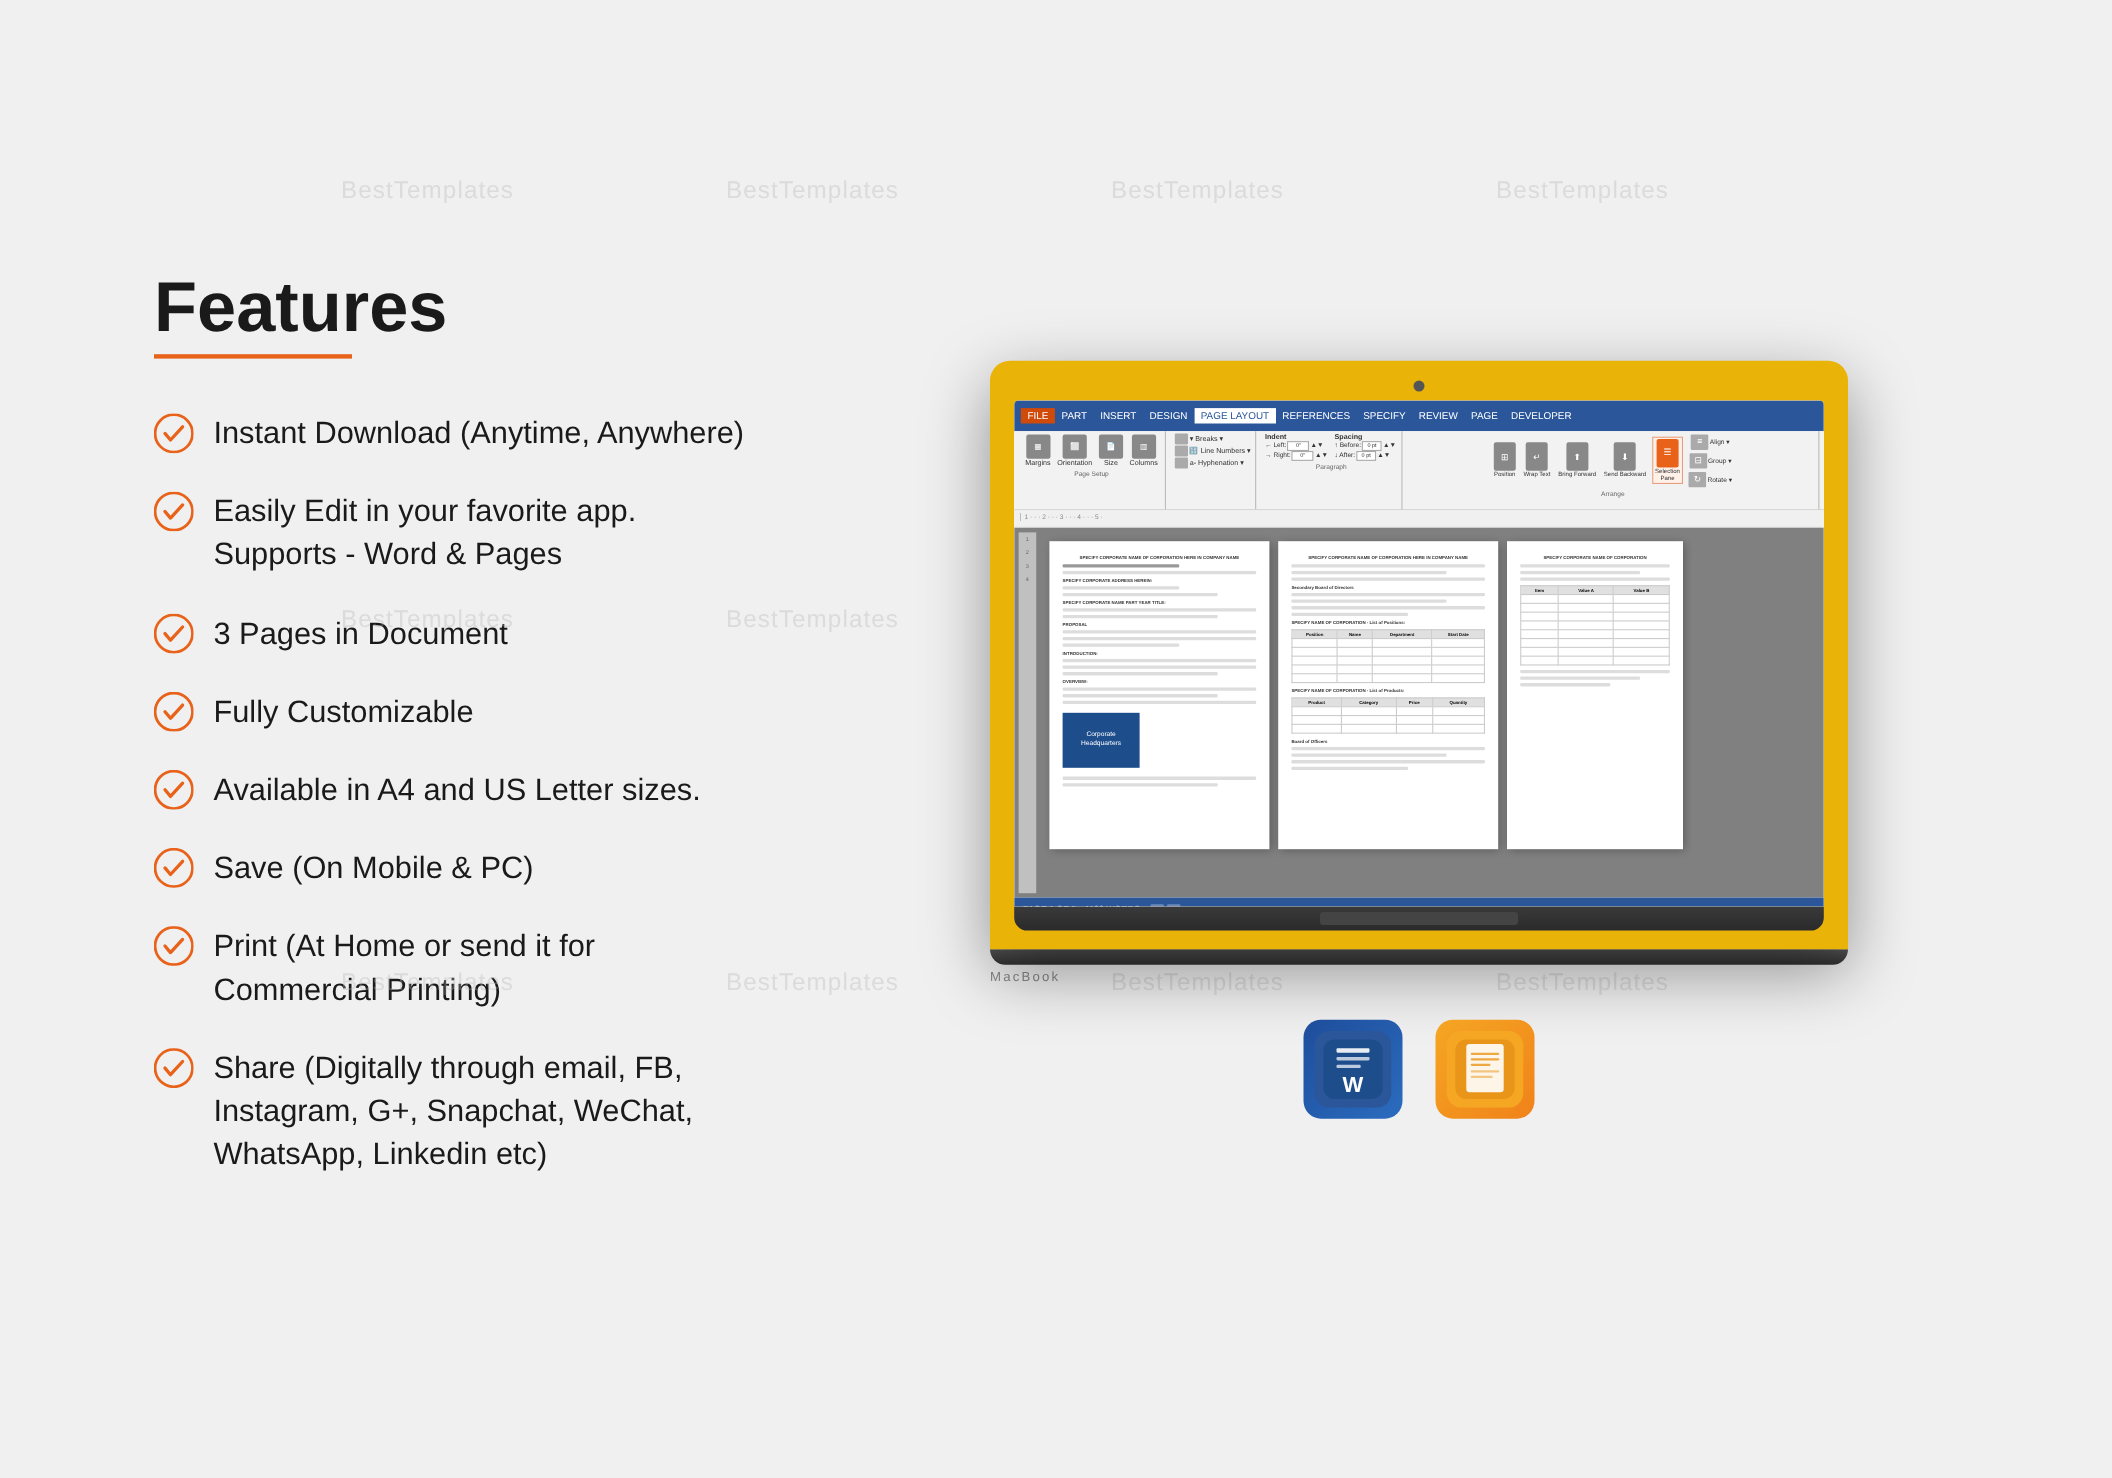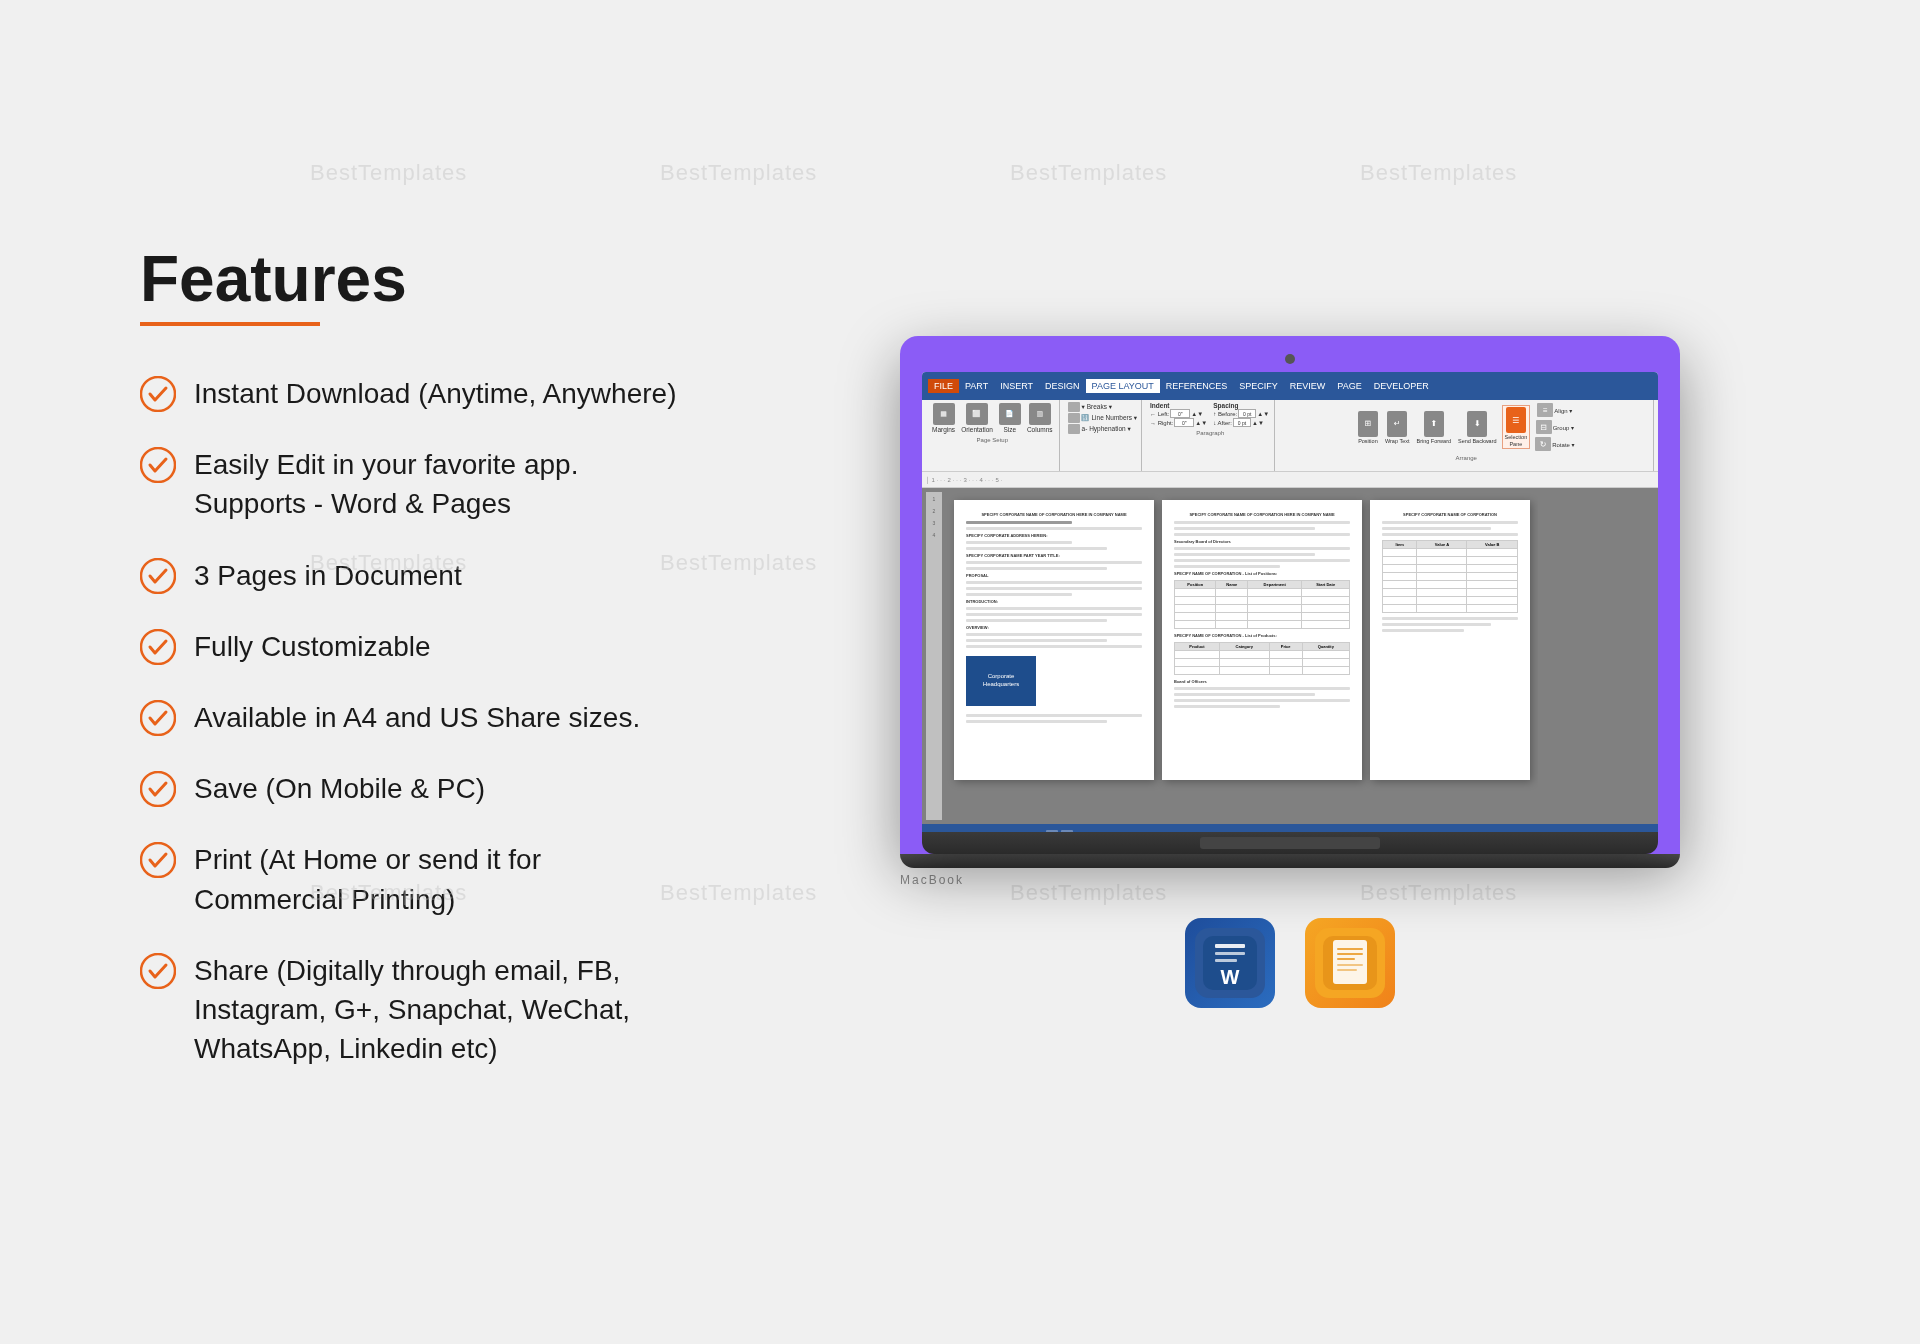--- a/index.html
+++ b/index.html
@@ -94,23 +94,23 @@
     }
 
     .laptop-wrapper {
       position: relative;
       width: 780px;
     }
 
     
     .laptop-frame {
       width: 780px;
-      background: #8b5cf6;
+      background: #eab308;
       border-radius: 18px 18px 0 0;
-      padding: 18px 22px 0 22px;
+      padding: 18px 22px 17px 22px;
       box-shadow: 0 20px 60px rgba(0,0,0,0.4);
       position: relative;
     }
 
     .laptop-camera {
       width: 10px;
       height: 10px;
       background: #555;
       border-radius: 50%;
       margin: 0 auto 8px auto;
@@ -440,21 +440,21 @@
       <span class="feature-text">Fully Customizable</span>
     </div>
 
     <div class="feature-item">
       <div class="check-icon">
         <svg viewBox="0 0 36 36" fill="none">
           <circle cx="18" cy="18" r="17" stroke="#e8621a" stroke-width="2.5" fill="none"></circle>
           <polyline points="10,18 15,24 26,12" stroke="#e8621a" stroke-width="3" fill="none" stroke-linecap="round" stroke-linejoin="round"></polyline>
         </svg>
       </div>
-      <span class="feature-text">Available in A4 and US Share sizes.</span>
+      <span class="feature-text">Available in A4 and US Letter sizes.</span>
     </div>
 
     <div class="feature-item">
       <div class="check-icon">
         <svg viewBox="0 0 36 36" fill="none">
           <circle cx="18" cy="18" r="17" stroke="#e8621a" stroke-width="2.5" fill="none"></circle>
           <polyline points="10,18 15,24 26,12" stroke="#e8621a" stroke-width="3" fill="none" stroke-linecap="round" stroke-linejoin="round"></polyline>
         </svg>
       </div>
       <span class="feature-text">Save (On Mobile &amp; PC)</span>

